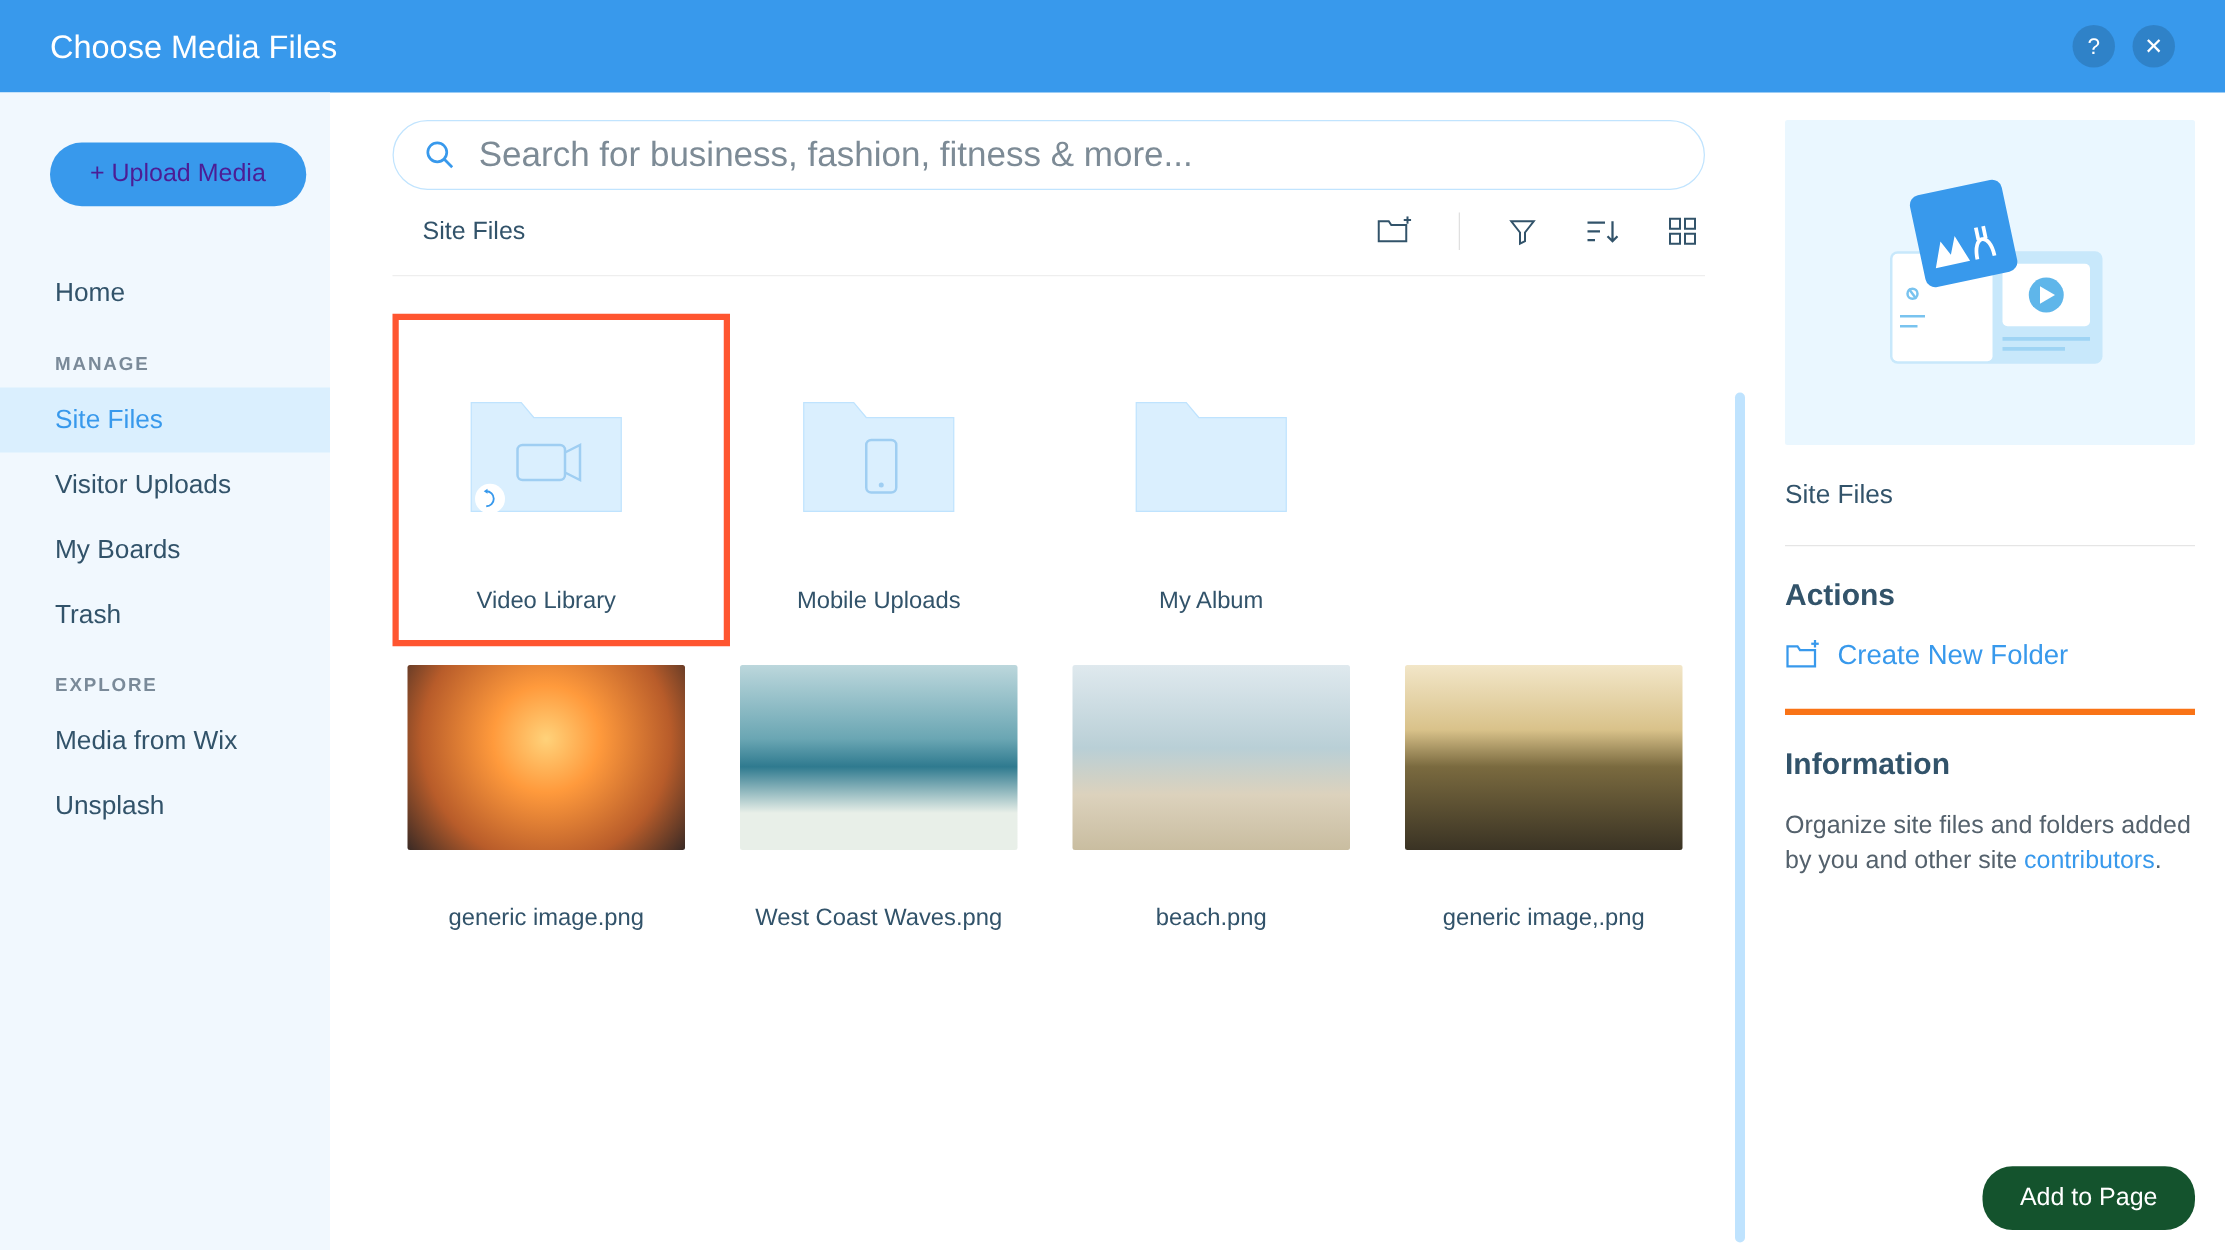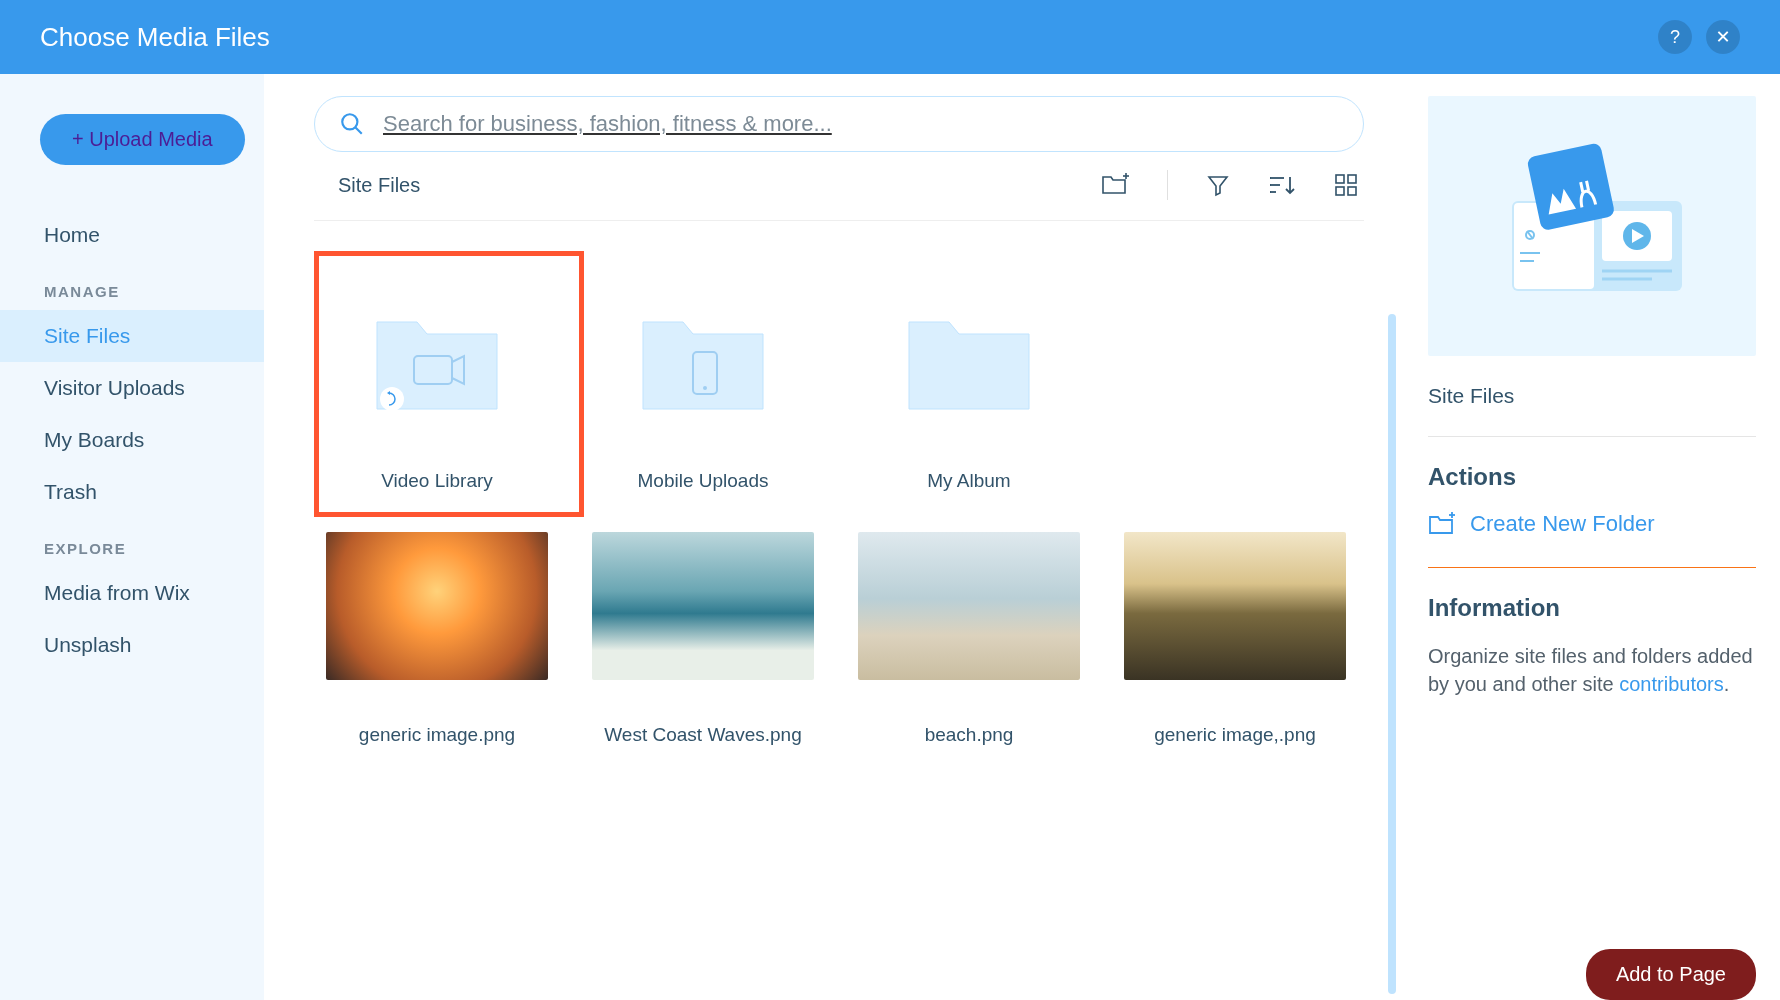--- a/index.html
+++ b/index.html
@@ -14,21 +14,21 @@
 
 .sidebar { width: 264px; background: #f1f8fe; padding-top: 40px; flex-shrink: 0; }
 .upload-btn { background: #3899ec; color: #4c1d95; border: none; border-radius: 26px; padding: 14px 32px; font-size: 20px; margin-left: 40px; margin-bottom: 44px; cursor: pointer; font-weight: 400; }
 .nav-item { padding: 14px 44px; font-size: 21px; color: #32536a; cursor: pointer; }
 .nav-item.active { background: #daeffe; color: #3899ec; }
 .nav-section { padding: 22px 44px 10px; font-size: 15px; letter-spacing: 1.5px; color: #7a8a99; font-weight: 600; }
 
 .content { flex: 1; padding: 22px 40px 0 50px; overflow: hidden; position: relative; }
 .search-row { display: flex; margin-bottom: 18px; }
 .search-bar { flex: 1; border: 1px solid #c1e4fe; border-radius: 30px; height: 56px; display: flex; align-items: center; padding: 0 24px; gap: 18px; }
-.search-input { border: none; outline: none; font-size: 22px; color: #333; flex: 1; background: transparent; text-decoration: underline; }
+.search-input { border: none; outline: none; font-size: 28px; color: #333; flex: 1; background: transparent; }
 .search-input::placeholder { color: #7d8b96; }
 
 .toolbar-row { display: flex; align-items: center; justify-content: space-between; padding: 0 6px 20px 24px; border-bottom: 1px solid #eee; }
 .location-label { font-size: 20px; color: #32536a; font-weight: 500; }
 .toolbar-icons { display: flex; align-items: center; gap: 38px; }
 .toolbar-icon { cursor: pointer; color: #32536a; display: flex; align-items: center; }
 .toolbar-sep { width: 1px; height: 30px; background: #e0e0e0; }
 
 .grid-area { padding-top: 30px; position: relative; }
 .folder-row, .image-row { display: flex; gap: 44px; margin-bottom: 20px; padding-left: 12px; }
@@ -37,25 +37,25 @@
 .item-label { font-size: 19px; color: #32536a; text-align: left; margin-top: 4px; }
 .image-thumb { width: 222px; height: 148px; border-radius: 2px; margin-bottom: 40px; }
 
 .highlight-box { position: absolute; border: 5px solid #ff5530; top: 30px; left: 0px; width: 270px; height: 266px; pointer-events: none; }
 .scroll-indicator { position: absolute; right: 8px; top: 240px; width: 8px; height: 680px; background: #bfe3fe; border-radius: 4px; }
 
 .info-panel { width: 376px; flex-shrink: 0; padding: 22px 24px 0 24px; display: flex; flex-direction: column; position: relative; }
 .illustration { background: #eaf7ff; height: 260px; border-radius: 2px; display: flex; align-items: center; justify-content: center; margin-bottom: 28px; }
 .info-title { font-size: 21px; color: #32536a; padding-bottom: 28px; border-bottom: 1px solid #e5e5e5; }
 .info-section-head { font-size: 24px; font-weight: 700; color: #32536a; padding: 26px 0 20px; }
-.create-folder { display: flex; align-items: center; gap: 14px; color: #3899ec; font-size: 22px; cursor: pointer; padding-bottom: 30px; border-bottom: 1px solid #f97316; }
+.create-folder { display: flex; align-items: center; gap: 14px; color: #3899ec; font-size: 22px; cursor: pointer; padding-bottom: 30px; border-bottom: 5px solid #f97316; }
 .info-text { font-size: 20px; color: #54616c; line-height: 1.4; }
 .info-link { color: #3899ec; cursor: pointer; }
 
-.add-page-btn { position: absolute; right: 24px; bottom: 0; background: #7f1d1d; color: #fff; border: none; border-radius: 24px; padding: 14px 30px; font-size: 20px; cursor: pointer; }
+.add-page-btn { position: absolute; right: 24px; bottom: 16px; background: #14532d; color: #fff; border: none; border-radius: 24px; padding: 14px 30px; font-size: 20px; cursor: pointer; }
 
 svg { display: block; }
 </style>
 </head>
 <body>
 
 <div class="header">
   <div class="header-title">Choose Media Files</div>
   <div class="header-actions">
     <div class="header-btn">?</div>

